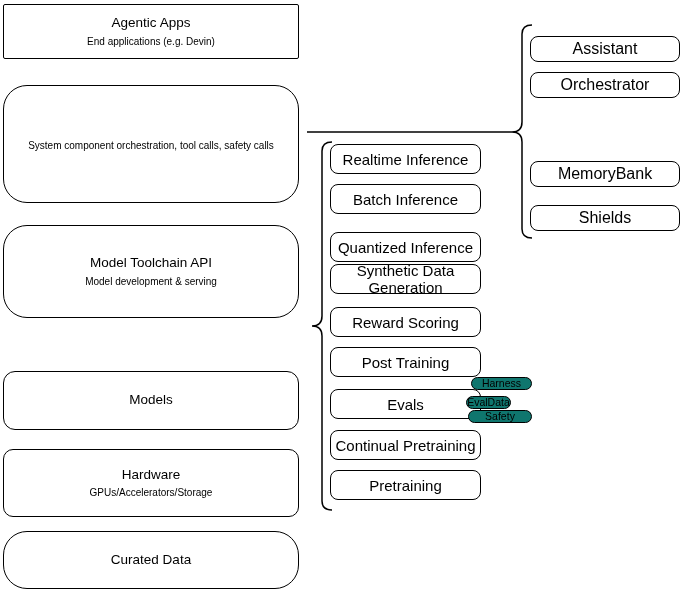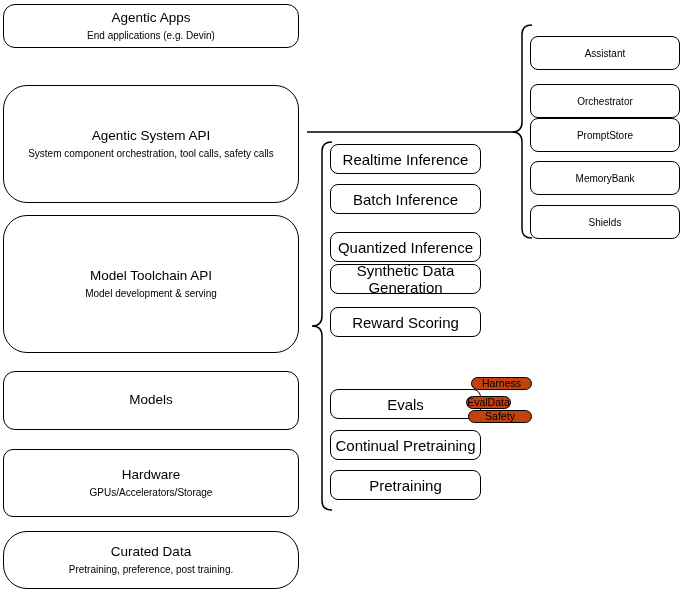--- a/index.html
+++ b/index.html
@@ -49,28 +49,28 @@
   .mnode {
     left: 330px;
     width: 151px;
     height: 30px;
     border-radius: 8px;
     font-size: 15px;
   }
   .rnode {
     left: 530px;
     width: 150px;
-    height: 34px;
+    height: 26px;
     border-radius: 8px;
-    font-size: 10px;
+    font-size: 16px;
   }
   .pill {
     position: absolute;
     box-sizing: border-box;
-    background: #c2410c;
+    background: #0f766e;
     border: 1.3px solid #000000;
     border-radius: 999px;
     display: flex;
     align-items: center;
     justify-content: center;
     font-size: 10.5px;
     line-height: 1;
     z-index: 5;
   }
 </style>
@@ -78,63 +78,64 @@
 <body>
 
 <div class="canvas">
 
   <svg class="underlay" viewBox="0 0 682 591">
     <path d="M307,132 H512" stroke="#000000" stroke-width="1.5" fill="none"></path>
     <path d="M532,25 Q522,25 522,34 L522,122 Q522,132 512,132 Q522,132 522,142 L522,229 Q522,238 532,238" stroke="#000000" stroke-width="1.5" fill="none"></path>
     <path d="M332,142 Q322,142 322,151 L322,316 Q322,326 312,326 Q322,326 322,336 L322,501 Q322,510 332,510" stroke="#000000" stroke-width="1.5" fill="none"></path>
   </svg>
 
-  <div class="node lnode" style="top:4px;height:44px;border-radius:12px">
+  <div class="node lnode" style="top:4px;height:55px;border-radius:2px">
     <div class="title">Agentic Apps</div>
     <div class="sub">End applications (e.g. Devin)</div>
   </div>
 
   <div class="node lnode" style="top:85px;height:118px;border-radius:24px">
-    <div class="title">Agentic System API</div>
     <div class="sub">System component orchestration, tool calls, safety calls</div>
   </div>
 
-  <div class="node lnode" style="top:215px;height:138px;border-radius:24px">
+  <div class="node lnode" style="top:225px;height:93px;border-radius:24px">
     <div class="title">Model Toolchain API</div>
     <div class="sub">Model development &amp; serving</div>
   </div>
 
   <div class="node lnode" style="top:371px;height:59px;border-radius:12px">
     <div class="title">Models</div>
   </div>
 
   <div class="node lnode" style="top:449px;height:68px;border-radius:10px">
     <div class="title">Hardware</div>
     <div class="sub">GPUs/Accelerators/Storage</div>
   </div>
 
   <div class="node lnode" style="top:531px;height:58px;border-radius:24px">
     <div class="title">Curated Data</div>
-    <div class="sub">Pretraining, preference, post training.</div>
   </div>
 
   <div class="node mnode" style="top:144px">
     <span>Realtime Inference</span>
   </div>
   <div class="node mnode" style="top:184px">
     <span>Batch Inference</span>
   </div>
   <div class="node mnode" style="top:232px">
     <span>Quantized Inference</span>
   </div>
   <div class="node mnode" style="top:264px">
     <span>Synthetic Data Generation</span>
   </div>
   <div class="node mnode" style="top:307px">
     <span>Reward Scoring</span>
+  </div>
+  <div class="node mnode" style="top:347px">
+    <span>Post Training</span>
   </div>
   <div class="node mnode" style="top:389px">
     <span>Evals</span>
   </div>
   <div class="node mnode" style="top:430px">
     <span>Continual Pretraining</span>
   </div>
   <div class="node mnode" style="top:470px">
     <span>Pretraining</span>
   </div>
@@ -145,25 +146,22 @@
   <div class="pill" style="left:466px;top:396px;width:45px;height:13px">
     <span>EvalData</span>
   </div>
   <div class="pill" style="left:468px;top:410px;width:64px;height:13px">
     <span>Safety</span>
   </div>
 
   <div class="node rnode" style="top:36px">
     <span>Assistant</span>
   </div>
-  <div class="node rnode" style="top:84px">
+  <div class="node rnode" style="top:72px">
     <span>Orchestrator</span>
-  </div>
-  <div class="node rnode" style="top:118px">
-    <span>PromptStore</span>
   </div>
   <div class="node rnode" style="top:161px">
     <span>MemoryBank</span>
   </div>
   <div class="node rnode" style="top:205px">
     <span>Shields</span>
   </div>
 
 </div>
 

